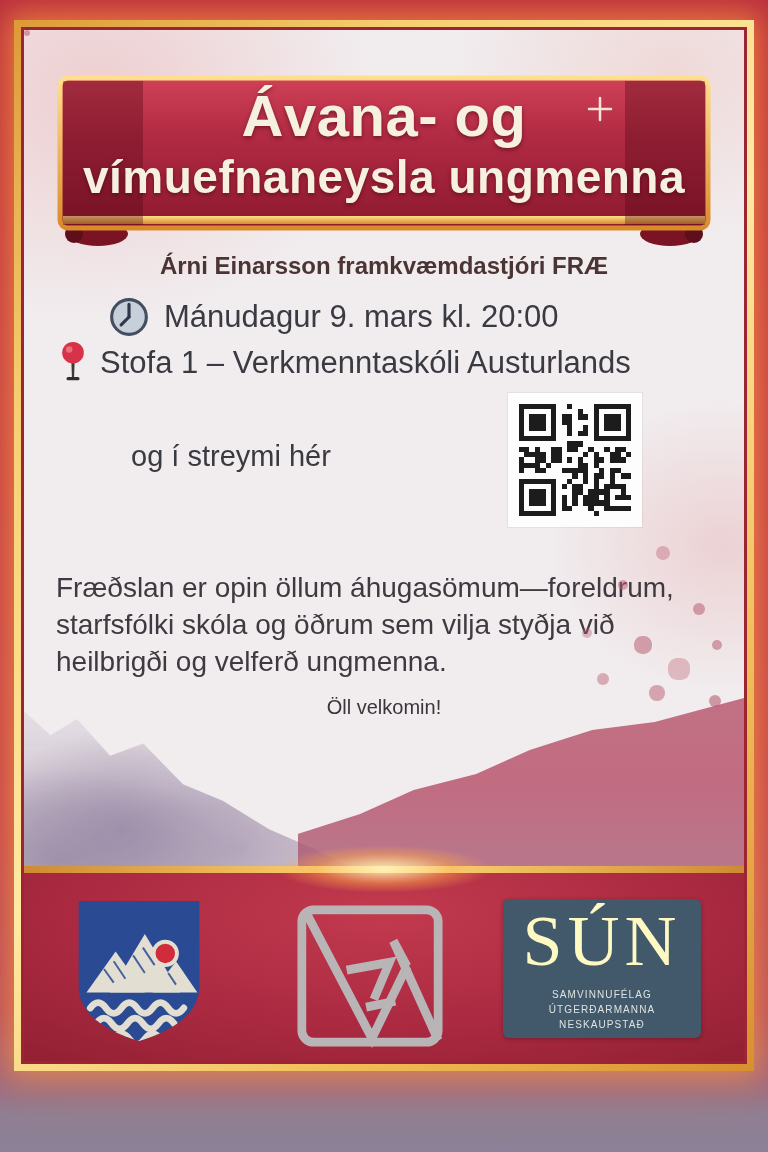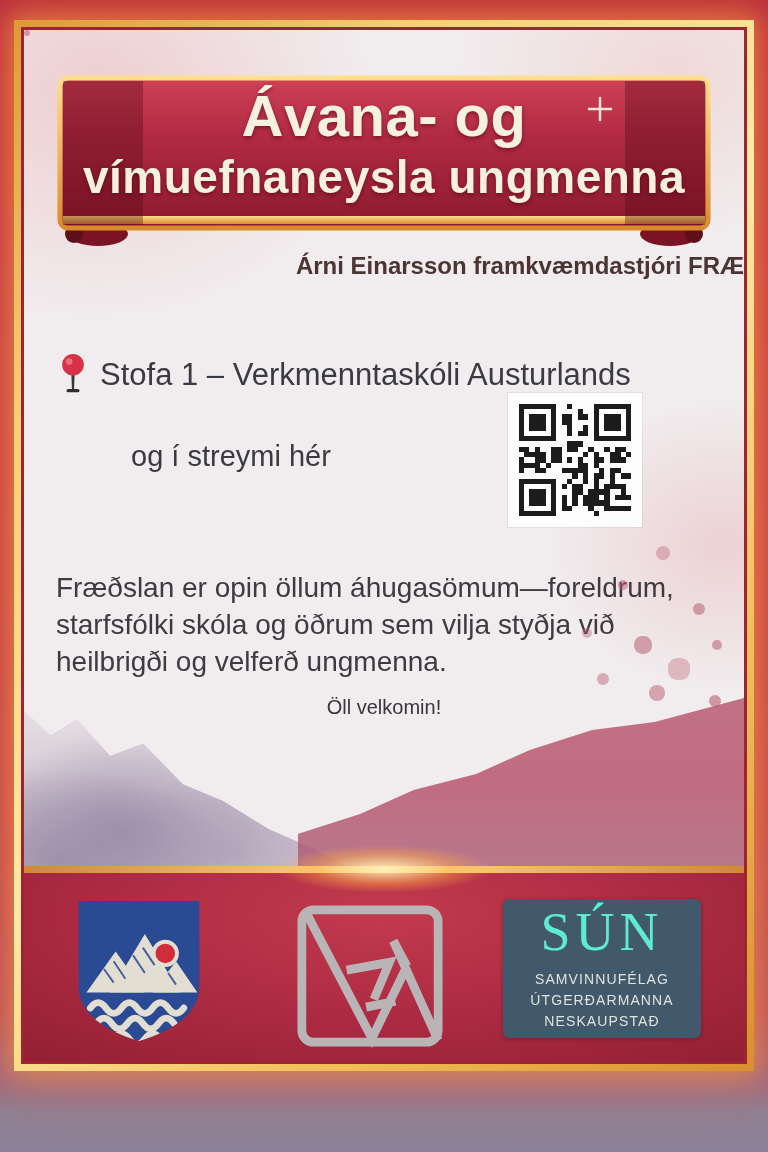--- a/index.html
+++ b/index.html
@@ -24,28 +24,28 @@
       #f1ecee;
   }
 
   
   .ribbon-wrap{position:absolute;left:30px;top:44px;width:660px;height:192px;}
   .ribbon-wrap svg{display:block;}
   .ribbon-text{position:absolute;left:0;right:0;text-align:center;color:#f6f0e0;
     font-weight:700;letter-spacing:.5px;text-shadow:0 2px 4px rgba(70,5,18,.55);}
   .ribbon-line1{top:8px;font-size:58px;}
   .ribbon-line2{top:76px;font-size:46px;}
-  .subtitle{position:absolute;left:0;right:0;top:222px;text-align:right;
+  .subtitle{position:absolute;left:0;right:0;top:222px;text-align:center;
     font-size:24px;font-weight:700;color:#4b3434;}
 
   
   .info-row{position:absolute;display:flex;align-items:center;gap:14px;
     color:#3a3a42;font-size:31px;font-weight:400;}
   .row-datetime{left:84px;top:264px;height:46px;}
-  .row-location{left:36px;top:310px;height:46px;margin-top:12px;}
+  .row-location{left:36px;top:310px;height:46px;}
   .info-icon{flex:0 0 auto;display:flex;}
 
   .stream-label{position:absolute;left:107px;top:410px;width:440px;
     font-size:29px;color:#3a3a42;}
   .qr{position:absolute;left:484px;top:363px;width:134px;height:134px;background:#fdfdfd;
     box-shadow:0 0 0 1px rgba(0,0,0,.05);}
   .qr svg{display:block;width:100%;height:100%;}
 
   
   .paragraph{position:absolute;left:32px;top:540px;width:656px;text-align:left;
@@ -86,23 +86,23 @@
     background:linear-gradient(90deg,#cf8a33 0%,#f3c364 35%,#ffeaa6 48%,#fff6c9 50%,#ffeaa6 52%,#f3c364 65%,#cf8a33 100%);}
   .sun-glow{position:absolute;left:210px;top:806px;width:300px;height:66px;z-index:5;pointer-events:none;
     background:radial-gradient(50% 50% at 50% 50%, rgba(255,240,180,.95) 0%, rgba(255,170,70,.45) 45%, rgba(255,140,50,0) 72%);}
   .band{position:absolute;left:0;right:0;top:843px;bottom:0;
     background:radial-gradient(95% 130% at 50% 22%, #c23a4e 0%, #ab2a41 45%, #911f32 82%, #7e1829 100%);}
   .logo{position:absolute;}
   .logo-shield{left:44px;top:24px;width:142px;height:146px;}
   .logo-va{left:268px;top:29px;width:156px;height:148px;}
   .logo-sun{left:479px;top:26px;width:198px;height:139px;background:#41596a;border-radius:6px;
     display:flex;flex-direction:column;align-items:center;justify-content:center;box-shadow:0 1px 4px rgba(60,10,20,.4);}
-  .sun-acronym{font-family:"Liberation Serif", serif;font-size:54px;line-height:1;
-    color:#5eead4;letter-spacing:5px;margin-bottom:10px;}
-  .sun-small{font-size:14px;letter-spacing:1.1px;color:#dfe3df;text-align:center;line-height:1.5;}
+  .sun-acronym{font-family:"Liberation Serif", serif;font-size:72px;line-height:1;
+    color:#fef9c3;letter-spacing:5px;margin-bottom:10px;}
+  .sun-small{font-size:10px;letter-spacing:1.1px;color:#dfe3df;text-align:center;line-height:1.5;}
   svg{overflow:visible;}
 </style>
 </head>
 <body>
 
 <div class="frame">
   <div class="frame-inner">
 
     <div class="ribbon-wrap">
       <svg width="660" height="192" viewBox="0 0 660 192">
@@ -133,20 +133,30 @@
           <line x1="546" y1="24" x2="546" y2="46"></line>
             <line x1="535" y1="35" x2="557" y2="35"></line>
         </g>
       </svg>
       <div class="ribbon-text ribbon-line1">Ávana- og</div>
       <div class="ribbon-text ribbon-line2">vímuefnaneysla ungmenna</div>
     </div>
 
     <div class="subtitle">Árni Einarsson framkvæmdastjóri FRÆ</div>
 
+    <div class="info-row row-datetime">
+      <span class="info-icon">
+        <svg width="42" height="42" viewBox="0 0 40 40">
+          <circle cx="20" cy="20" r="16.5" fill="#c6cfda" stroke="#454e60" stroke-width="3"></circle>
+          <line x1="20" y1="20" x2="20" y2="8" stroke="#2f3748" stroke-width="3" stroke-linecap="round"></line>
+          <line x1="20" y1="20" x2="12.5" y2="27.5" stroke="#2f3748" stroke-width="3" stroke-linecap="round"></line>
+        </svg>
+      </span>
+      <span>Mánudagur 9. mars kl. 20:00</span>
+    </div>
     <div class="info-row row-location">
       <span class="info-icon">
         <svg width="26" height="44" viewBox="0 0 24 40">
           <path d="M10.5,19 L13.5,19 L13,33 L11,33 Z" fill="#3a3a3a"></path>
           <rect x="6" y="33" width="12" height="3" rx="1.5" fill="#2e2e2e"></rect>
           <circle cx="12" cy="10.5" r="10" fill="#d83249"></circle>
           <circle cx="8.5" cy="7.5" r="3" fill="#ef7d8a" opacity="0.8"></circle>
         </svg>
       </span>
       <span>Stofa 1 – Verkmenntaskóli Austurlands</span>

